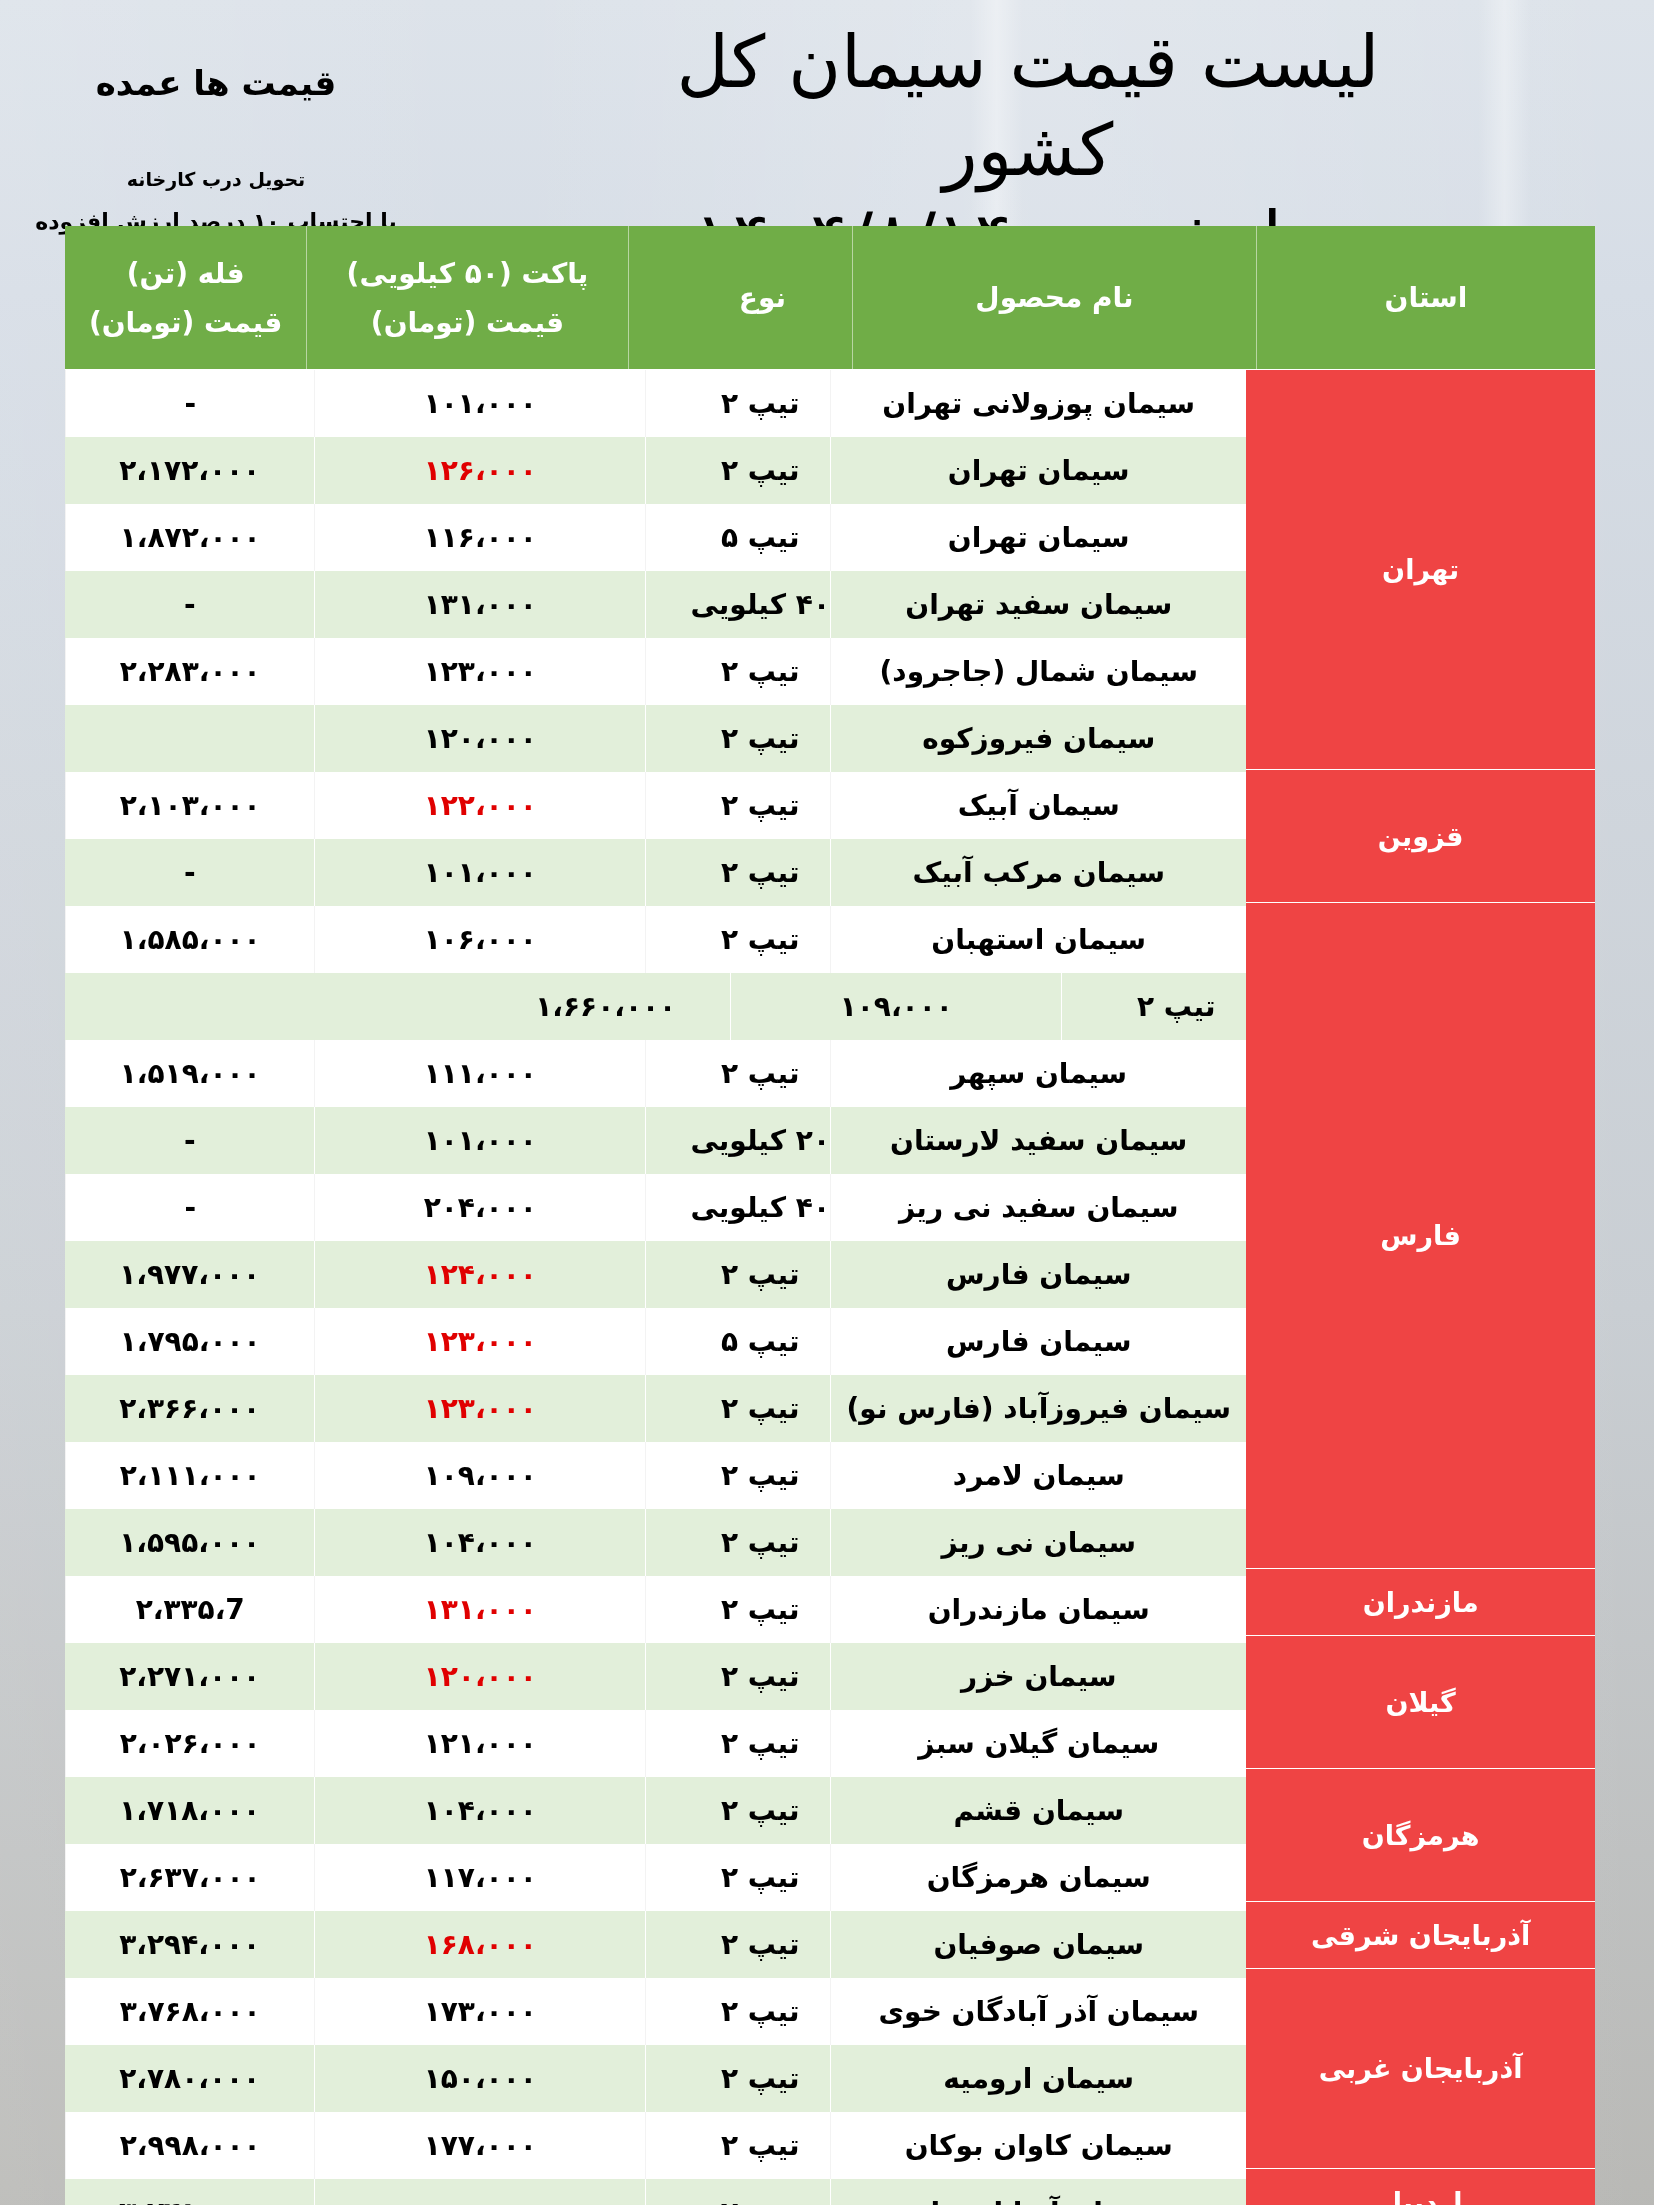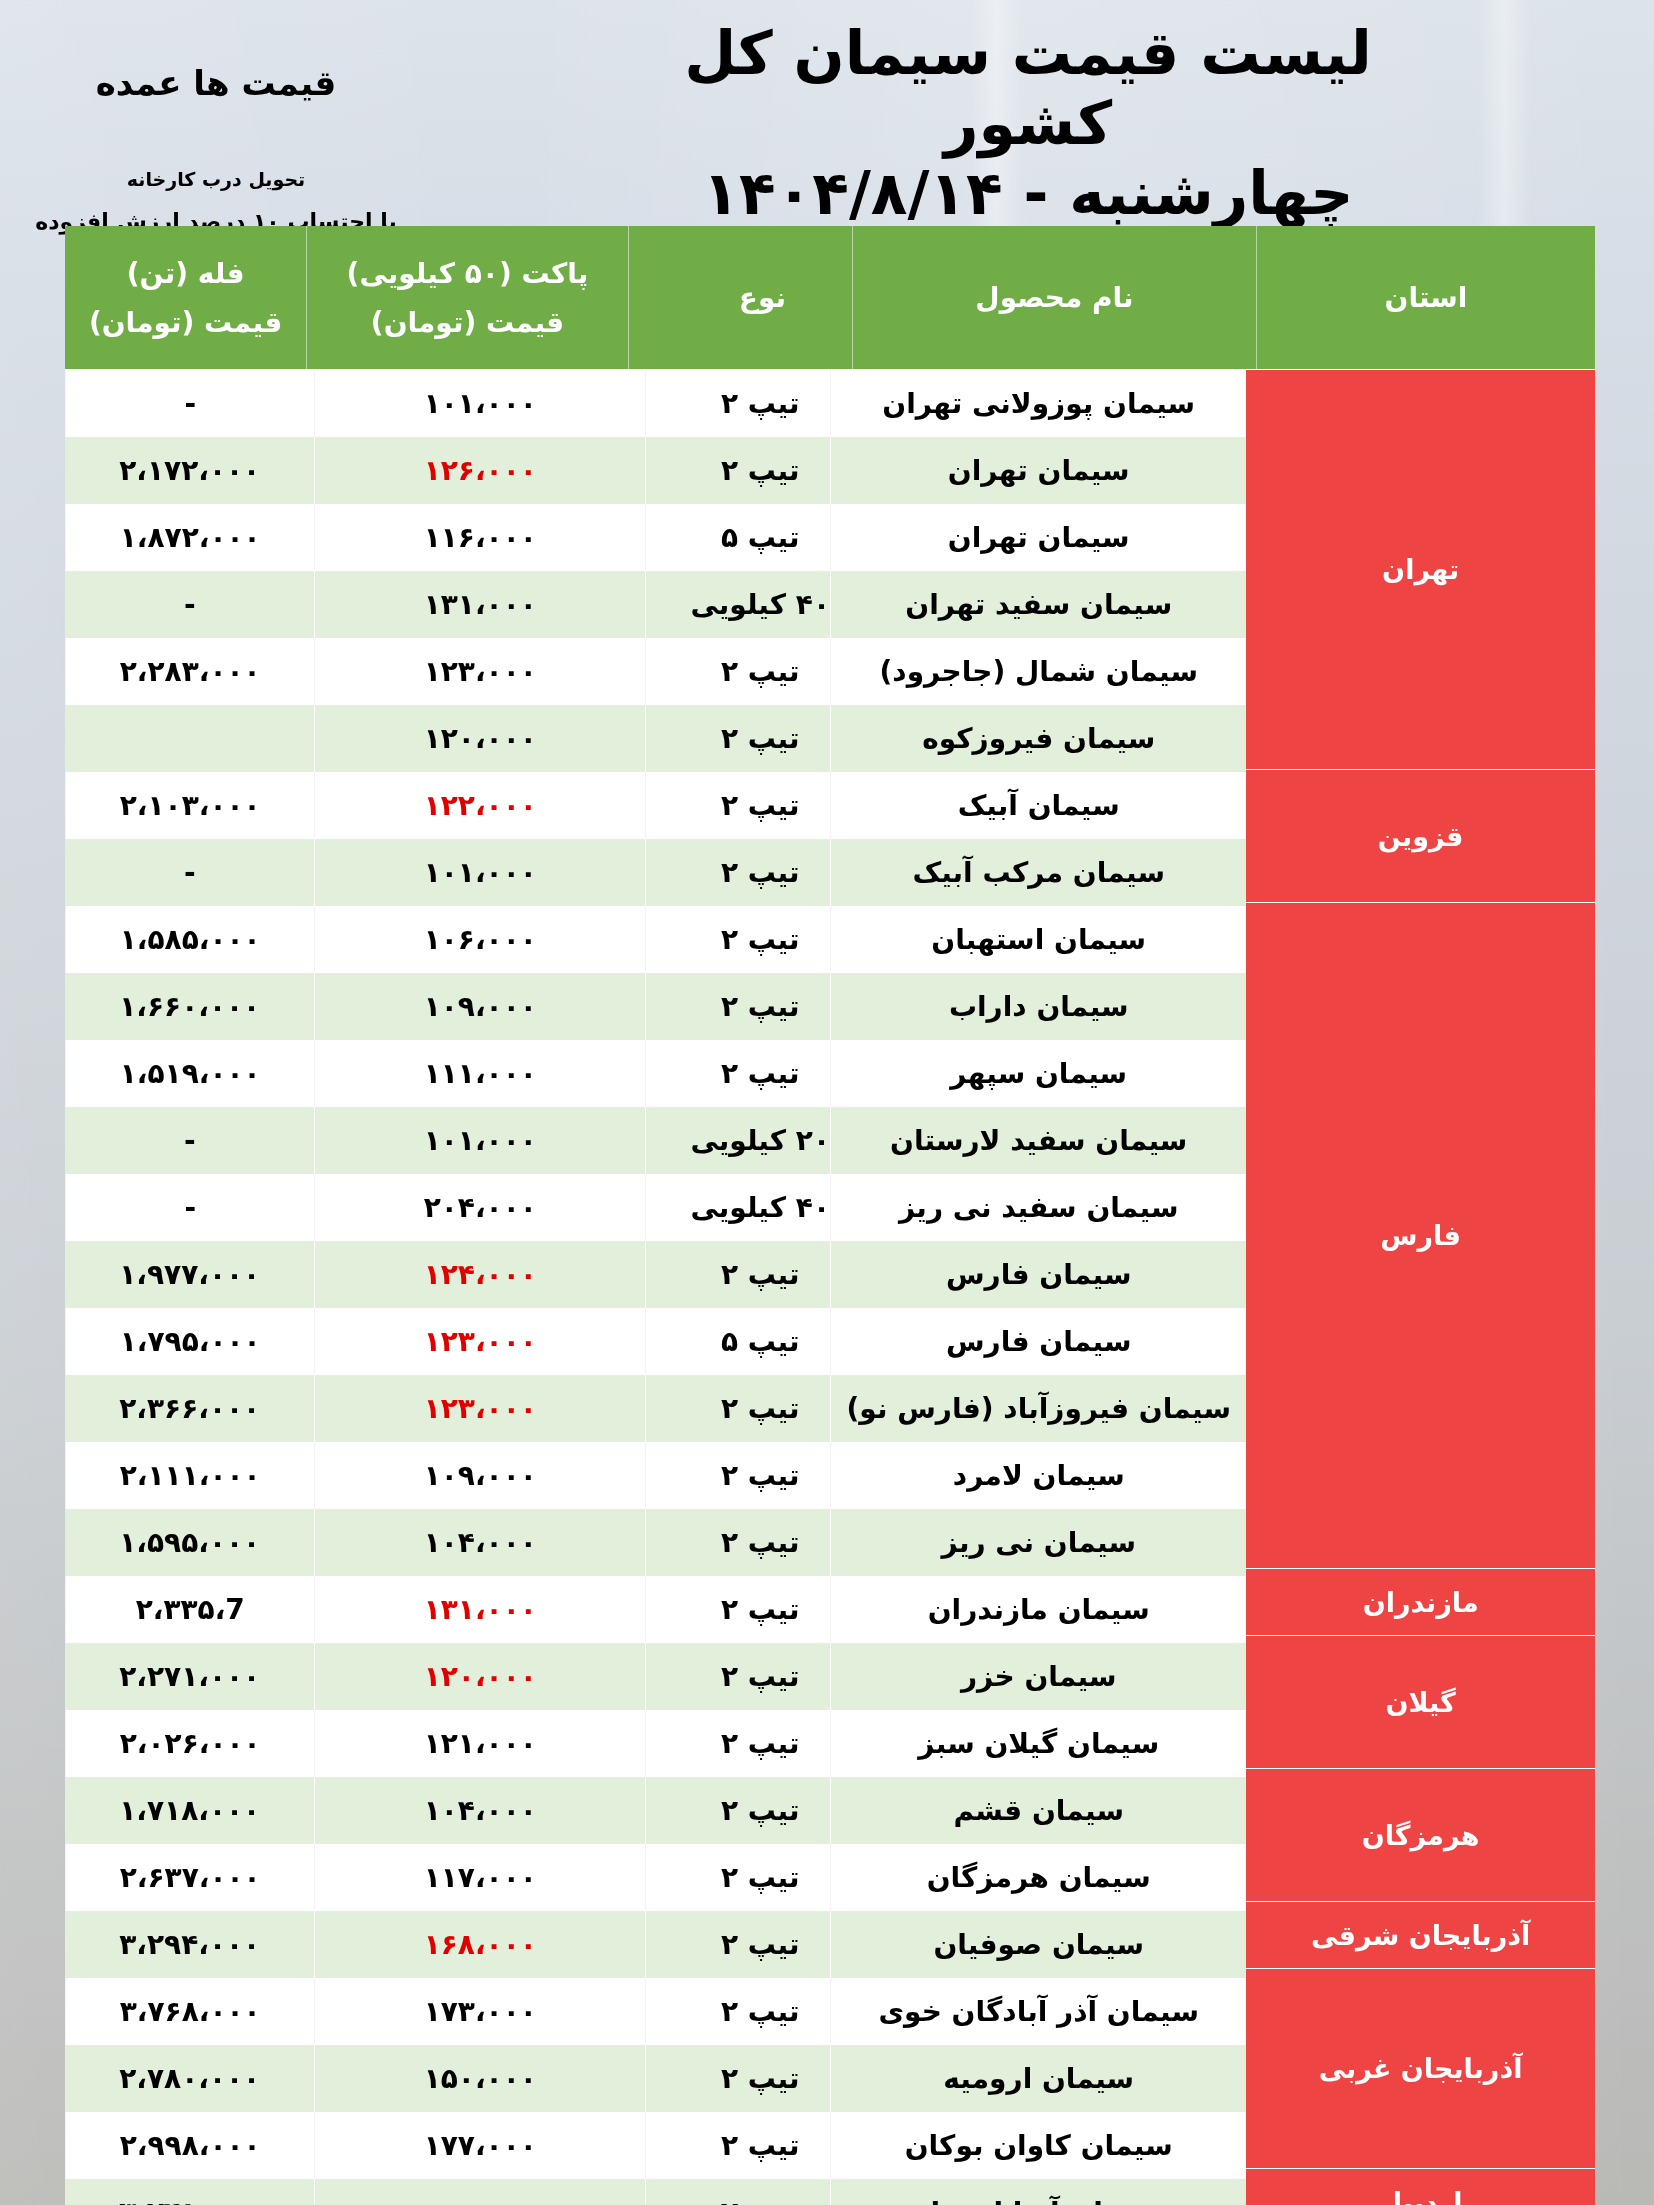--- a/index.html
+++ b/index.html
@@ -8,22 +8,22 @@
     font-family: "DejaVu Sans", sans-serif;
     background:
       linear-gradient(90deg, rgba(255,255,255,0.10) 0%, rgba(255,255,255,0) 30%, rgba(255,255,255,0.15) 60%, rgba(0,0,0,0) 100%),
       linear-gradient(180deg, #dde3ea 0%, #d6dde6 10%, #c9ced3 45%, #b9b9b6 75%, #a9a8a4 100%);
   }
   .bg-streak { position: absolute; top: 0; bottom: 0; width: 53px; background: linear-gradient(90deg, rgba(255,255,255,0), rgba(255,255,255,0.35), rgba(255,255,255,0)); }
 
   
   .title {
     position: absolute; right: 207px; top: 17.6px; width: 838px;
-    text-align: center; direction: rtl; color: #000; font-weight: bold;
-    font-size: 60px; line-height: 70px; letter-spacing: -1.8px;
+    text-align: center; direction: rtl; color: #000; font-weight: normal;
+    font-size: 72px; line-height: 88px; letter-spacing: -1.8px;
   }
   .subtitle {
     position: absolute; left: 26.5px; top: 57px; width: 379px;
     text-align: center; direction: rtl; color: #000; font-weight: bold;
   }
   .subtitle .l1 { font-size: 34px; line-height: 53px; }
   .subtitle .l2 { font-size: 19px; line-height: 49px; margin-top: 45px; }
   .subtitle .l3 { font-size: 22px; line-height: 35px; }
 
   
@@ -163,21 +163,20 @@
           <div class="td c-pack">۱۰۱،۰۰۰</div>
           <div class="td c-bulk">-</div>
         </div>
         <div class="row odd">
           <div class="td c-name">سیمان استهبان</div>
           <div class="td c-type">تیپ ۲</div>
           <div class="td c-pack">۱۰۶،۰۰۰</div>
           <div class="td c-bulk">۱،۵۸۵،۰۰۰</div>
         </div>
         <div class="row even">
-          <div class="td c-name">سیمان داراب</div>
           <div class="td c-type">تیپ ۲</div>
           <div class="td c-pack">۱۰۹،۰۰۰</div>
           <div class="td c-bulk">۱،۶۶۰،۰۰۰</div>
         </div>
         <div class="row odd">
           <div class="td c-name">سیمان سپهر</div>
           <div class="td c-type">تیپ ۲</div>
           <div class="td c-pack">۱۱۱،۰۰۰</div>
           <div class="td c-bulk">۱،۵۱۹،۰۰۰</div>
         </div>

